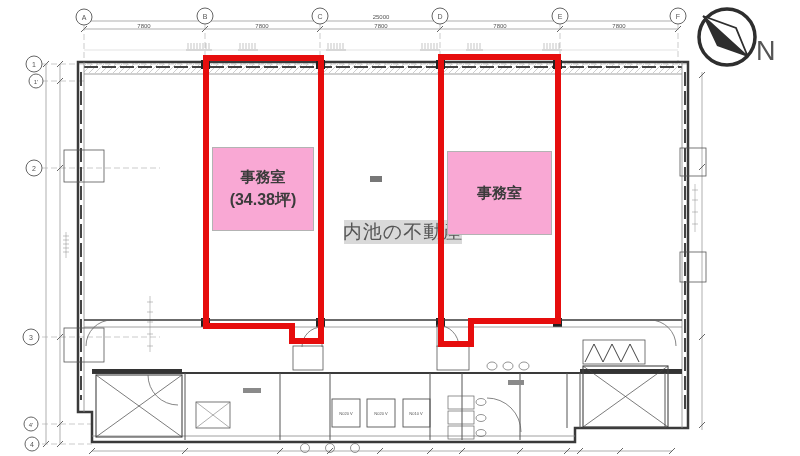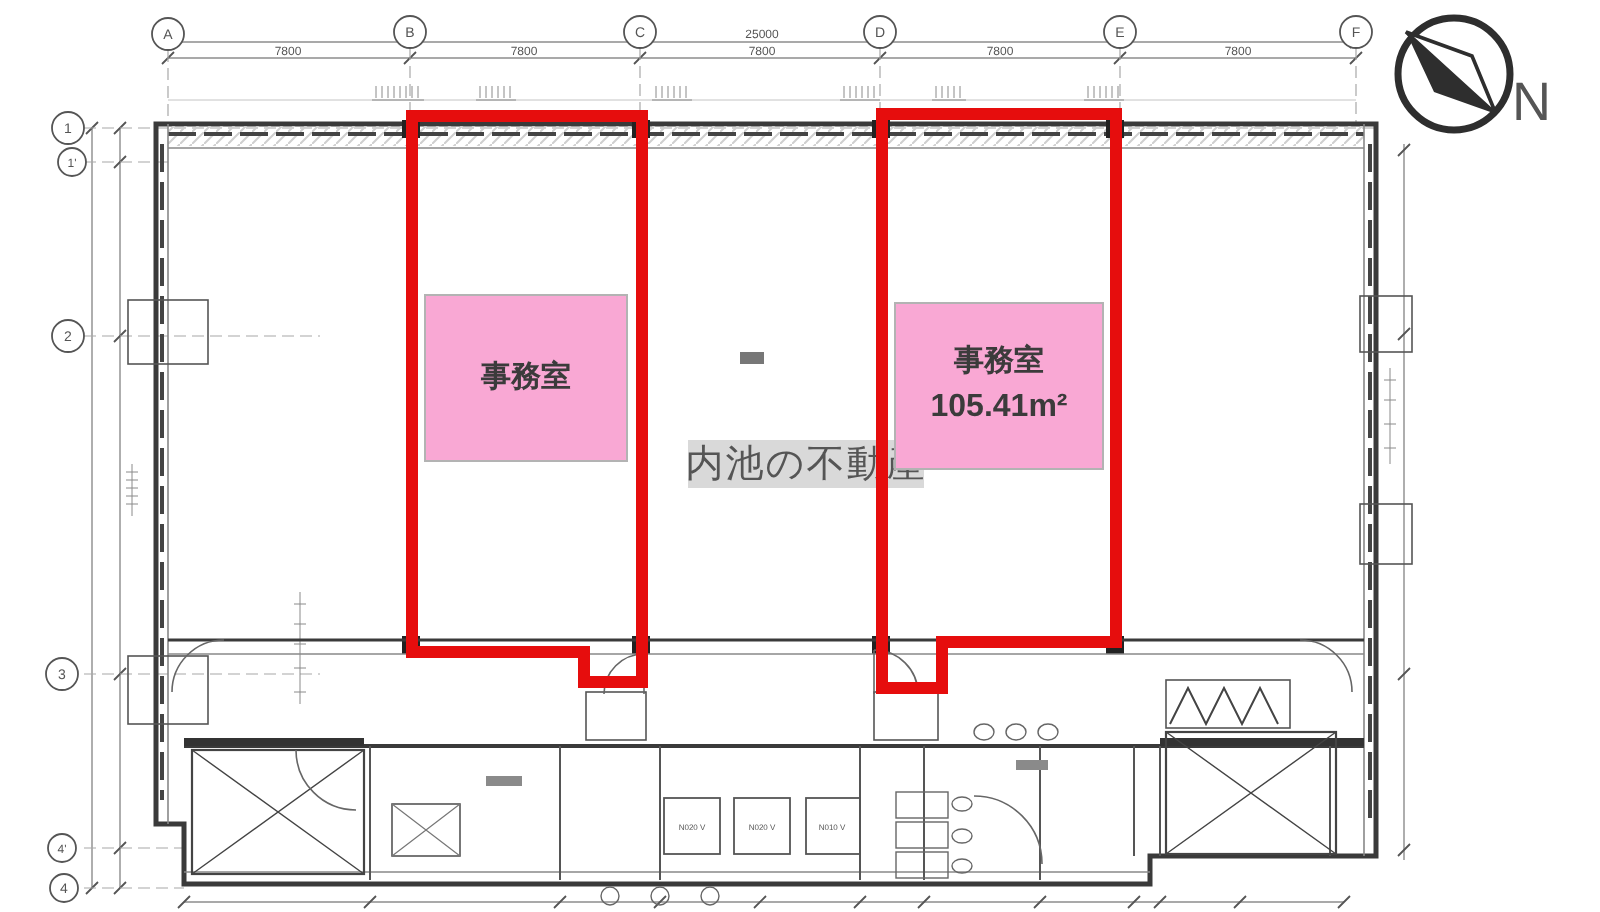--- a/index.html
+++ b/index.html
@@ -227,20 +227,20 @@
     <g>
       <circle cx="727" cy="37" r="28" fill="none" stroke="#2e2e2e" stroke-width="3.5"></circle>
       <polygon points="703,16 748,57 717,46" fill="#2e2e2e"></polygon>
       <polygon points="703,16 736,28 748,57" fill="#ffffff" stroke="#2e2e2e" stroke-width="1.8"></polygon>
       <text x="756" y="60" font-size="27" fill="#1f1f1f">N</text>
     </g>
   </svg>
 
   <div class="room-label room-label-left">
     <span>事務室</span>
+    <span class="area">(34.38坪)</span>
   </div>
 
   <div class="room-label room-label-right">
     <span>事務室</span>
-    <span class="area">105.41m²</span>
   </div>
 
 </div>
 
 </body></html>

